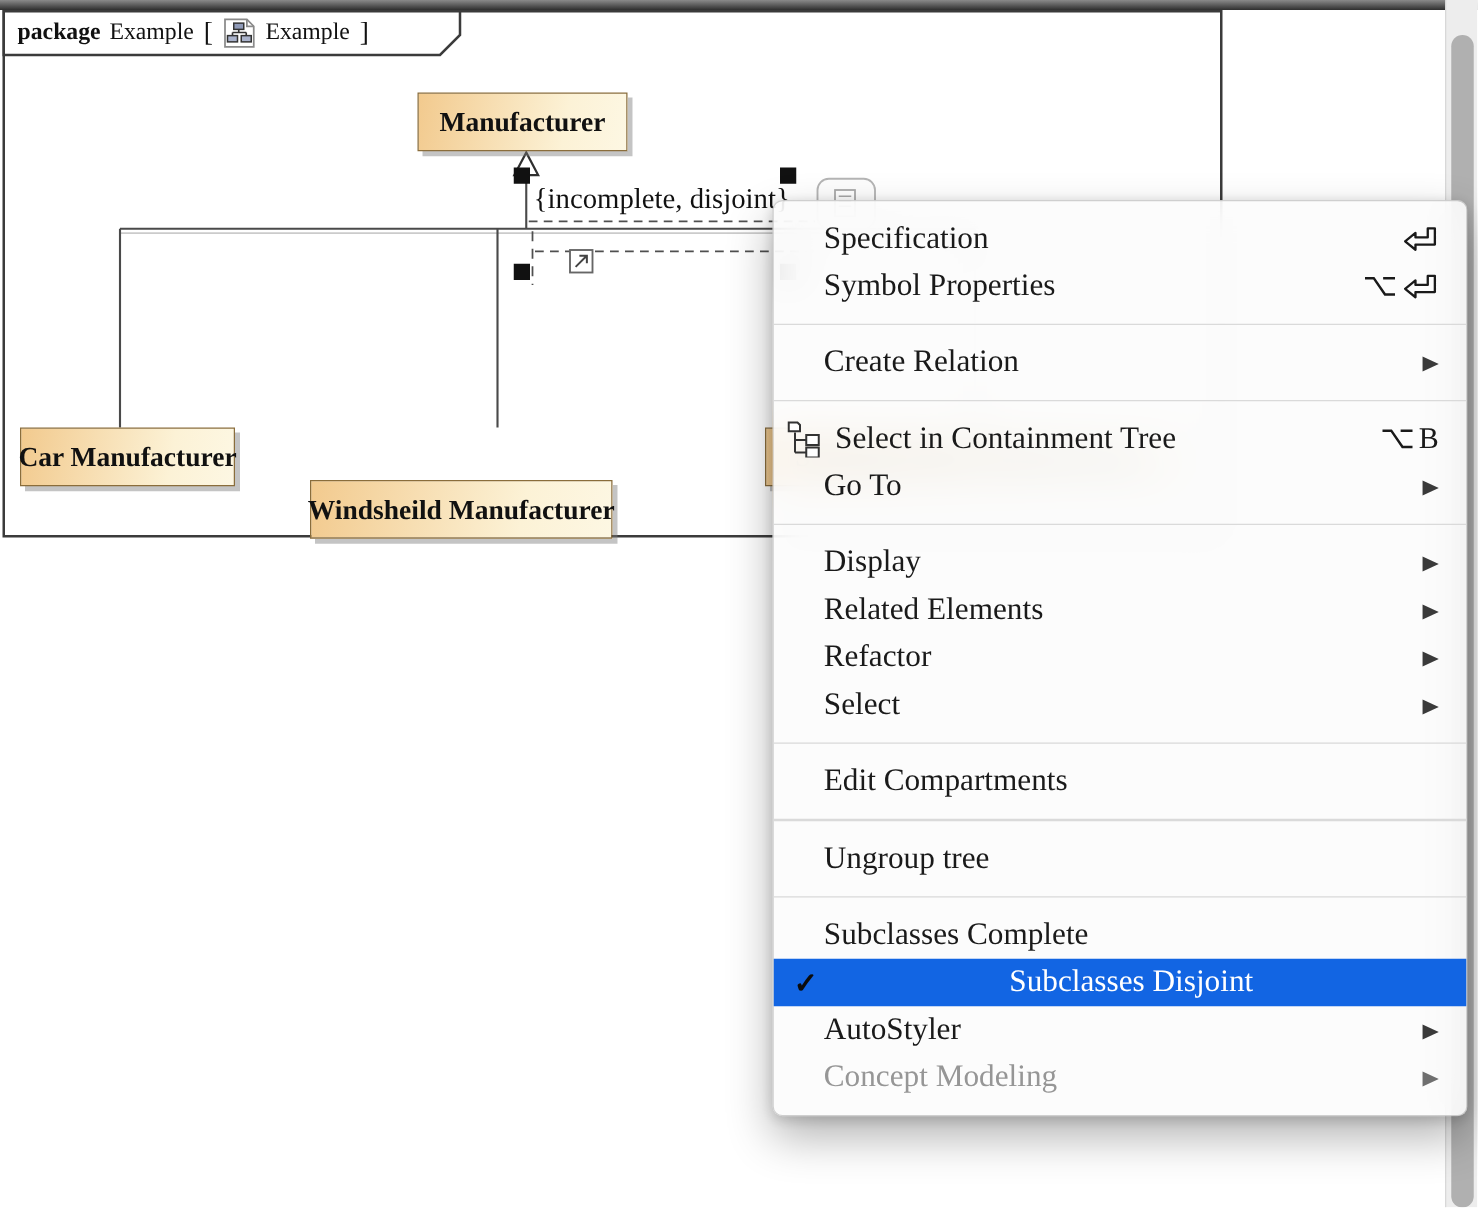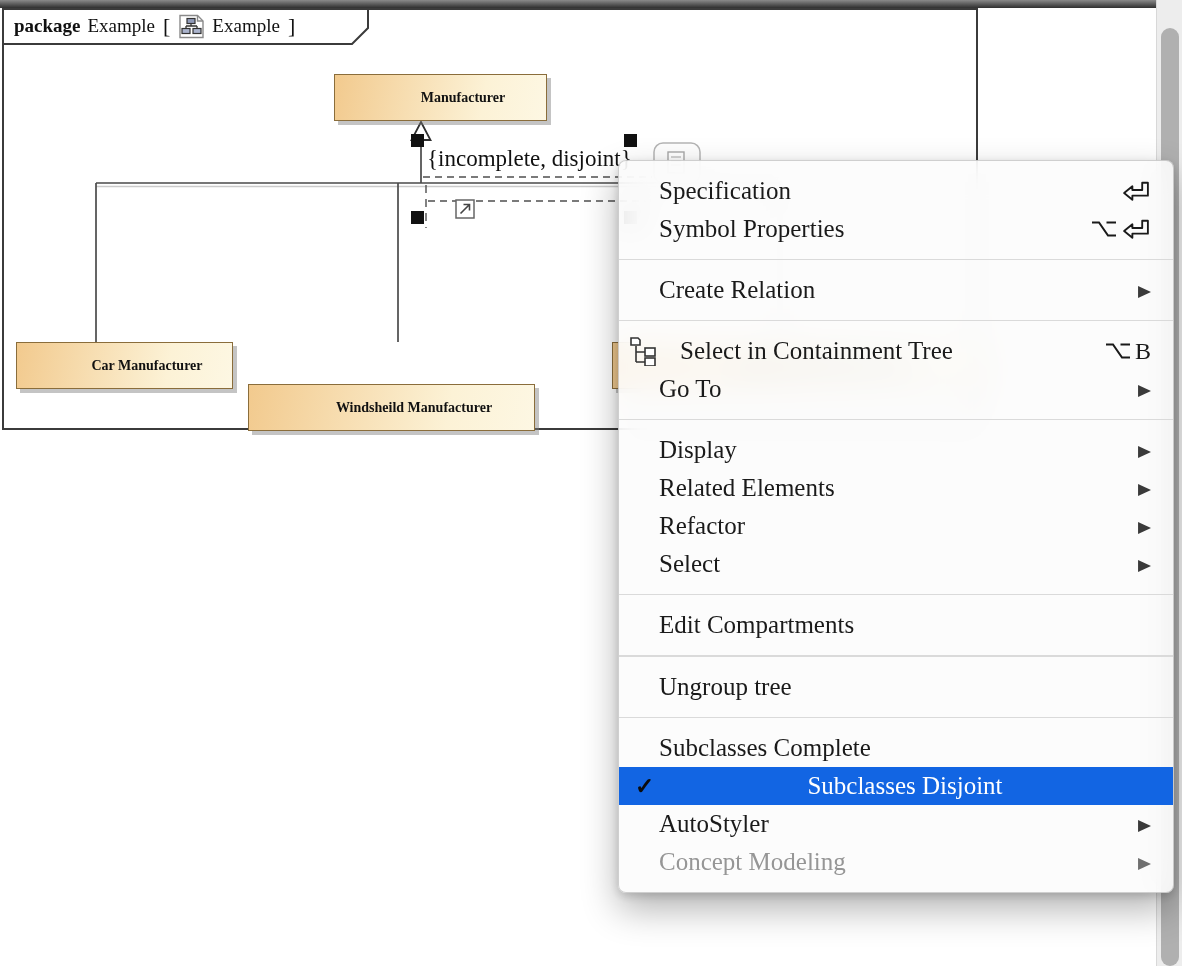--- a/index.html
+++ b/index.html
@@ -17,39 +17,39 @@
     position:absolute;left:14px;top:13px;z-index:3;display:flex;align-items:center;gap:7px;
     font-size:19px;color:#111;white-space:nowrap;
   }
   .frame-header .kw{font-weight:bold;}
   .frame-header .br{font-size:22px;font-weight:500;margin:0 1px;}
   
   .uml-class{
     position:absolute;z-index:4;display:flex;align-items:center;justify-content:center;
     background:linear-gradient(100deg,#f2ca8e 0%,#fcf2d6 70%,#fdf7e3 100%);
     border:1.5px solid #8a6d3b;box-shadow:4px 4px 0 rgba(125,125,125,.45);
-    font-weight:bold;font-size:14px;color:#111;white-space:nowrap;padding-left:45px;
+    font-weight:bold;font-size:22px;color:#111;white-space:nowrap;
   }
   .constraint-label{position:absolute;left:427px;top:146px;z-index:4;font-size:23px;color:#111;white-space:nowrap;}
   
   .vscroll-track{position:absolute;right:0;top:0;width:25px;height:966px;background:#ededed;border-left:1px solid #d8d8d8;z-index:5;}
   .vscroll-thumb{position:absolute;left:4px;top:28px;width:18px;height:938px;background:#b0b0b0;border-radius:9px;}
   
   .menu{
     position:absolute;left:618px;top:160px;width:556px;z-index:30;box-sizing:border-box;
     background:rgba(252,252,252,.88);
     -webkit-backdrop-filter:blur(16px) saturate(1.1);backdrop-filter:blur(16px) saturate(1.1);
     border:1px solid rgba(0,0,0,.18);border-radius:8px;
     box-shadow:0 16px 36px rgba(0,0,0,.30),0 3px 10px rgba(0,0,0,.16);
   }
   .menu-group{padding:11px 0;}
   .menu-sep{height:1px;background:#dadada;}
   .mi{
     position:relative;display:flex;align-items:center;height:38px;
-    padding:0 22px 0 40px;font-size:25px;color:#1a1a1a;cursor:default;white-space:nowrap;gap:12px;
+    padding:0 22px 0 40px;font-size:25px;color:#1a1a1a;cursor:default;white-space:nowrap;
   }
   .mi-label{flex:1;overflow:hidden;}
   .mi-right{display:flex;align-items:center;gap:4px;color:#1a1a1a;}
   .mi .arrow{font-size:17px;color:#3a3a3a;transform:scaleY(.92);}
   .mi.selected{background:#1265e3;color:#ffffff;}
   .mi.selected .mi-label{color:#ffffff;text-align:center;}
   .mi.disabled{color:#969696;}
   .mi.disabled .arrow{color:#6f6f6f;}
   .mi .check{position:absolute;left:16px;top:0;height:38px;display:flex;align-items:center;font-size:23px;color:#0c0c0c;font-weight:bold;}
   .mi .mi-icon{margin:0 9px 0 -30px;display:flex;}

